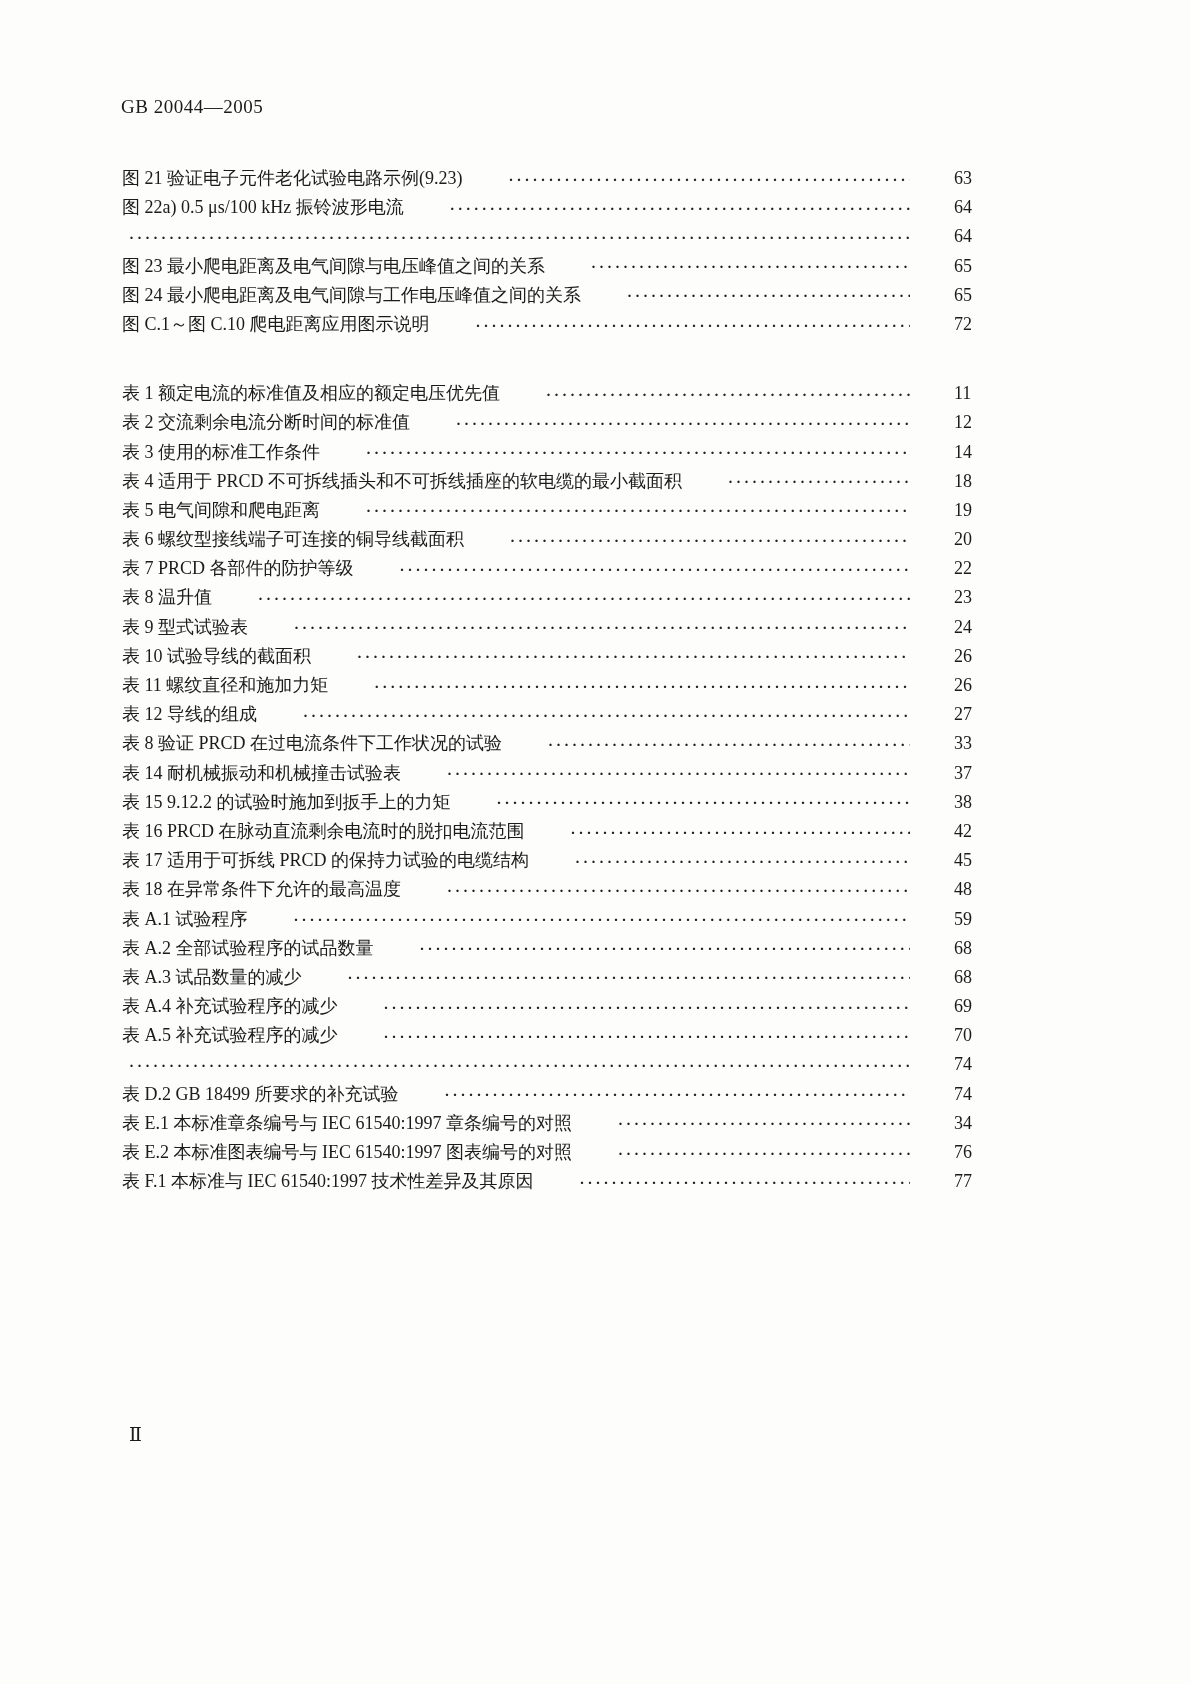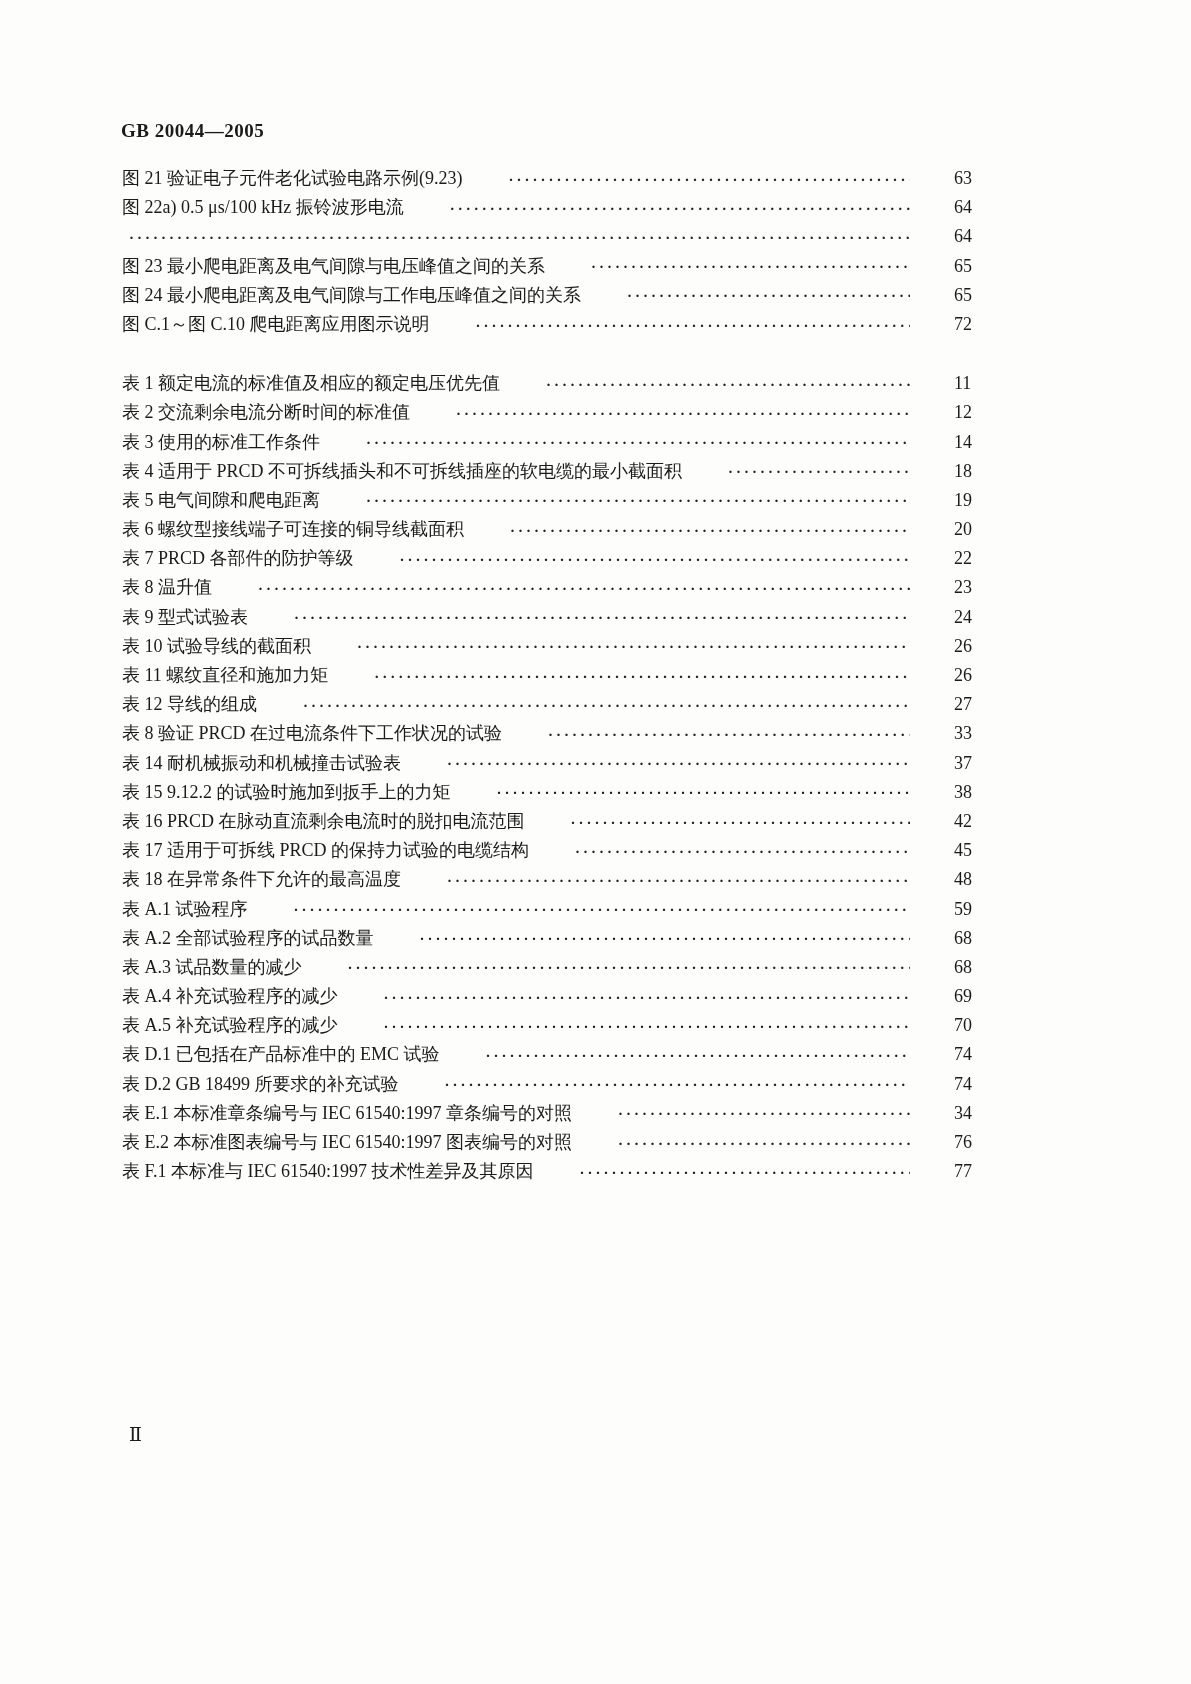--- a/index.html
+++ b/index.html
@@ -13,33 +13,33 @@
     background: #fdfdfb;
     overflow: hidden;
   }
   .page {
     position: absolute;
     inset: 0;
   }
   .doc-number {
     position: absolute;
     left: 121px;
-    top: 120px;
+    top: 96px;
     font-size: 19px;
-    font-weight: bold;
+    font-weight: normal;
     letter-spacing: 0.5px;
   }
   .toc {
     position: absolute;
     left: 122px;
     top: 164px;
     width: 866px;
   }
   .toc-block { width: 100%; }
-  .toc-block.tables-block { margin-top: 30px; }
+  .toc-block.tables-block { margin-top: 40px; }
   .toc-row {
     display: flex;
     align-items: baseline;
     height: 29.2px;
     font-size: 18px;
     line-height: 29.2px;
     white-space: nowrap;
     gap: 39px;
   }
   .toc-label {
@@ -220,21 +220,20 @@
           <span class="toc-label">表 A.4  补充试验程序的减少</span>
           <span class="toc-dots"></span>
           <span class="toc-page">69</span>
         </div>
         <div class="toc-row">
           <span class="toc-label">表 A.5  补充试验程序的减少</span>
           <span class="toc-dots"></span>
           <span class="toc-page">70</span>
         </div>
         <div class="toc-row">
-          <span class="toc-label">表 D.1  已包括在产品标准中的 EMC 试验</span>
           <span class="toc-dots"></span>
           <span class="toc-page">74</span>
         </div>
         <div class="toc-row">
           <span class="toc-label">表 D.2  GB 18499 所要求的补充试验</span>
           <span class="toc-dots"></span>
           <span class="toc-page">74</span>
         </div>
         <div class="toc-row">
           <span class="toc-label">表 E.1  本标准章条编号与 IEC 61540:1997 章条编号的对照</span>

